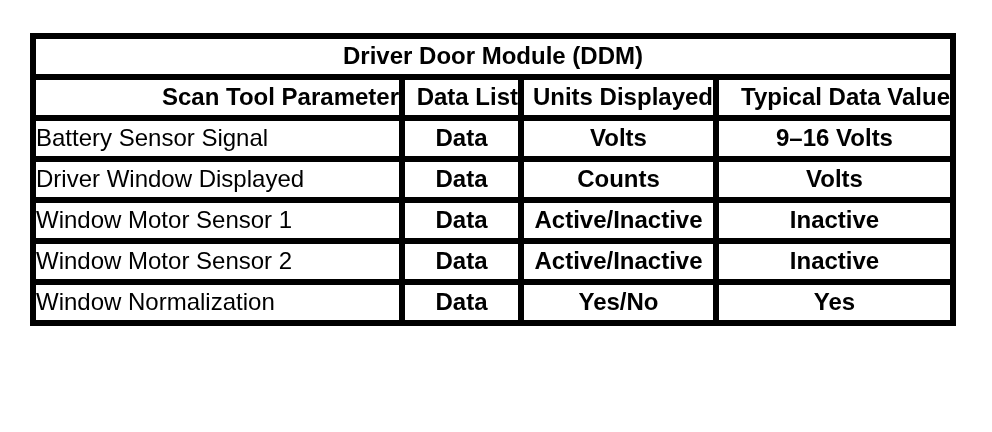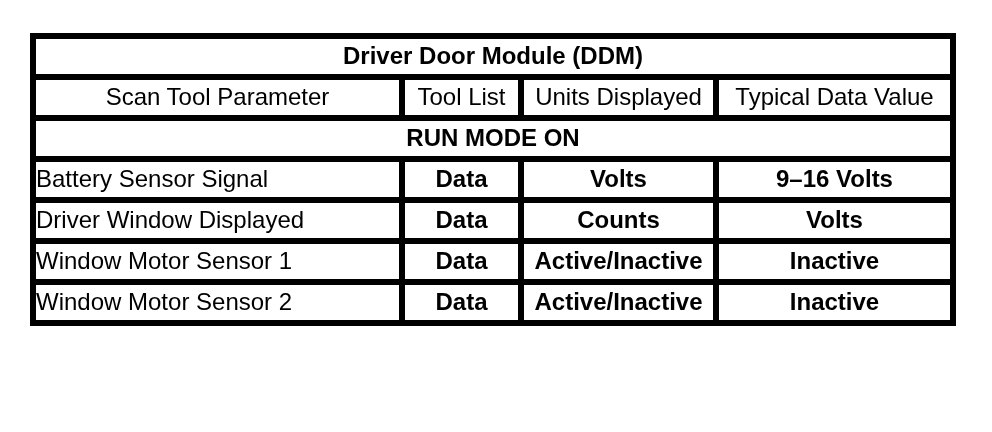--- a/index.html
+++ b/index.html
@@ -35,22 +35,22 @@
     overflow: hidden;
     white-space: nowrap;
     margin-left: 20px;
   }
   .title-cell {
     font-weight: bold;
     text-align: center;
     height: 38px;
   }
   .header-cell {
-    font-weight: normal;
-    text-align: center;
+    font-weight: bold;
+    text-align: right;
   }
   .section-cell {
     font-weight: bold;
     text-align: center;
   }
   .param-cell {
     text-align: left;
     padding-left: 5px;
     font-weight: normal;
   }
@@ -69,26 +69,23 @@
       <col style="width:119px">
       <col style="width:195px">
       <col style="width:237px">
     </colgroup>
     <tbody>
       <tr>
         <td class="title-cell" colspan="4">Driver Door Module (DDM)</td>
       </tr>
       <tr>
         <th class="header-cell">Scan Tool Parameter</th>
-        <th class="header-cell">Tool List</th>
+        <th class="header-cell">Data List</th>
         <th class="header-cell">Units Displayed</th>
         <th class="header-cell">Typical Data Value</th>
-      </tr>
-      <tr>
-        <td class="section-cell" colspan="4">RUN MODE ON</td>
       </tr>
       <tr>
         <td class="param-cell">Battery Sensor Signal</td>
         <td class="center-cell">Data</td>
         <td class="center-cell">Volts</td>
         <td class="center-cell">9–16 Volts</td>
       </tr>
       <tr>
         <td class="param-cell">Driver Window Displayed</td>
         <td class="center-cell">Data</td>
@@ -100,15 +97,21 @@
         <td class="center-cell">Data</td>
         <td class="center-cell">Active/Inactive</td>
         <td class="center-cell">Inactive</td>
       </tr>
       <tr>
         <td class="param-cell">Window Motor Sensor 2</td>
         <td class="center-cell">Data</td>
         <td class="center-cell">Active/Inactive</td>
         <td class="center-cell">Inactive</td>
       </tr>
+      <tr>
+        <td class="param-cell">Window Normalization</td>
+        <td class="center-cell">Data</td>
+        <td class="center-cell">Yes/No</td>
+        <td class="center-cell">Yes</td>
+      </tr>
     </tbody>
   </table>
 </div>
 
 </body></html>

